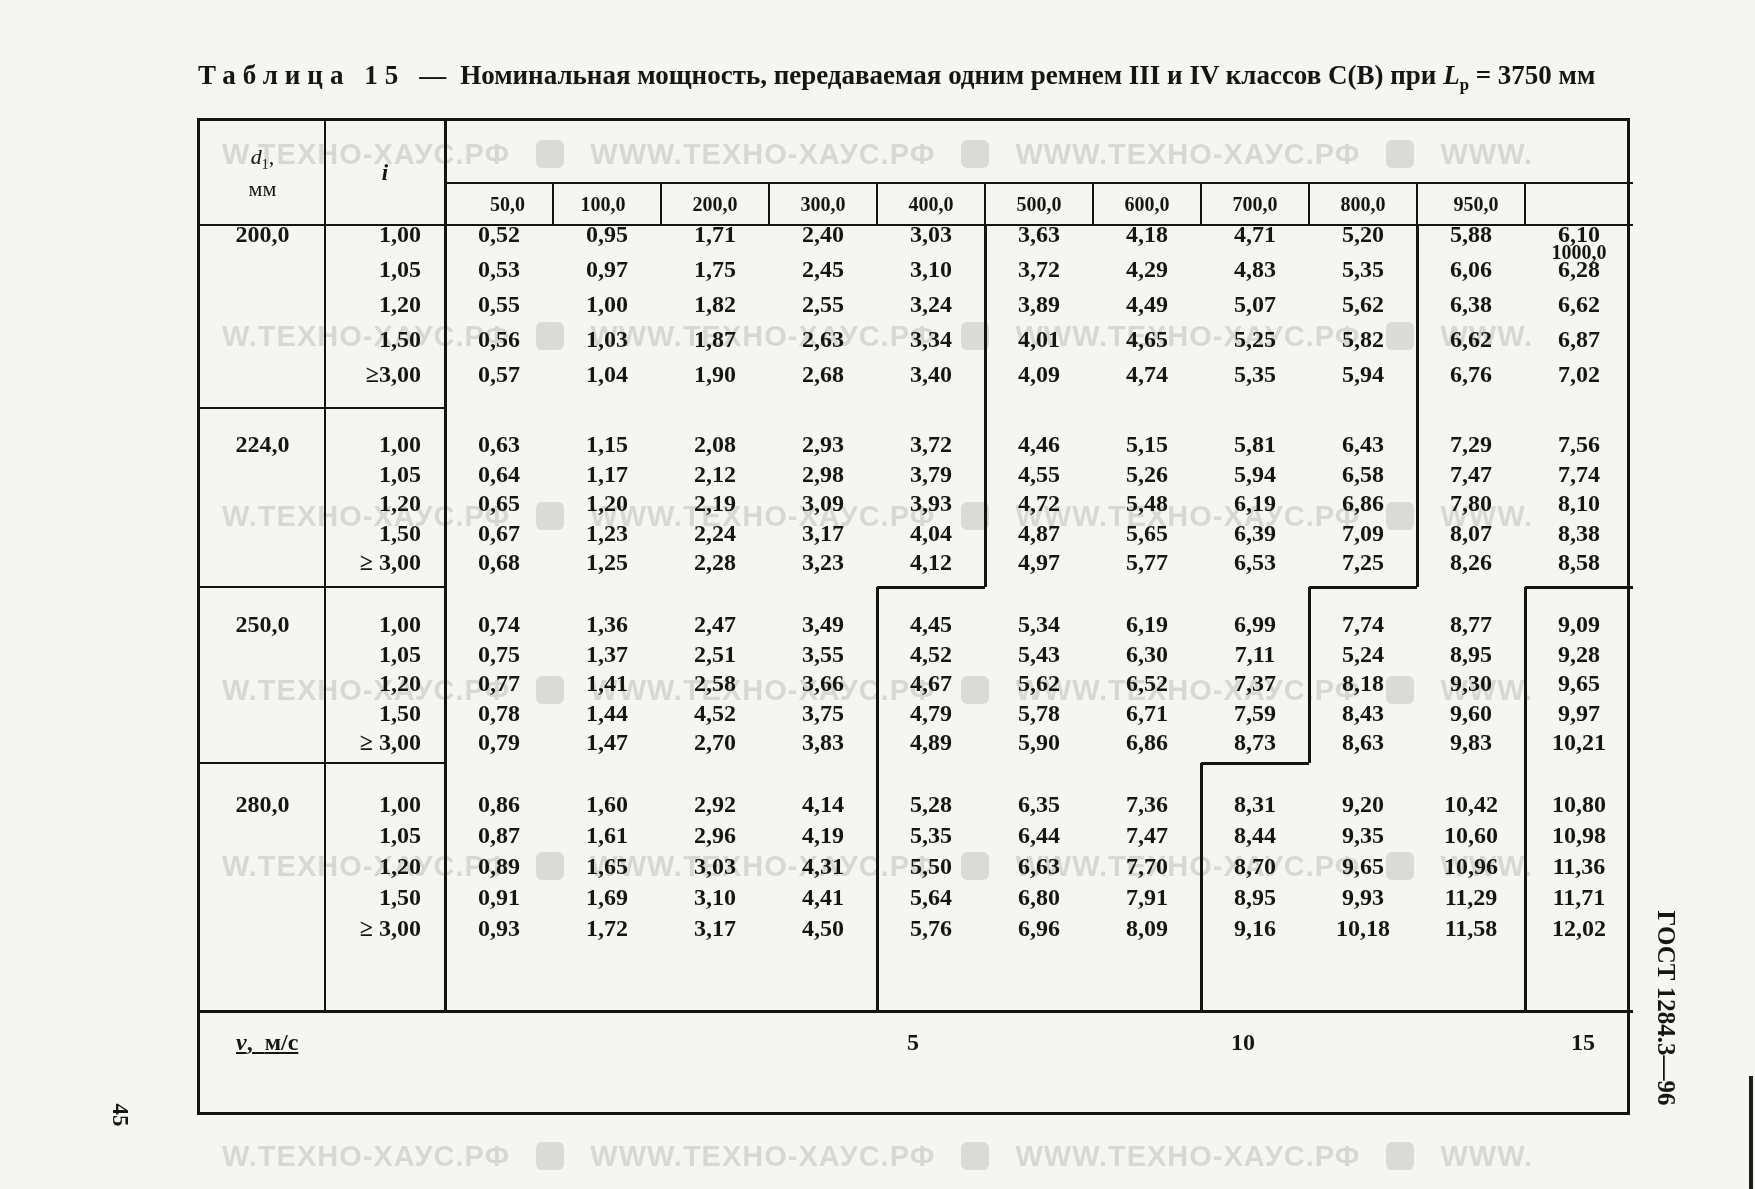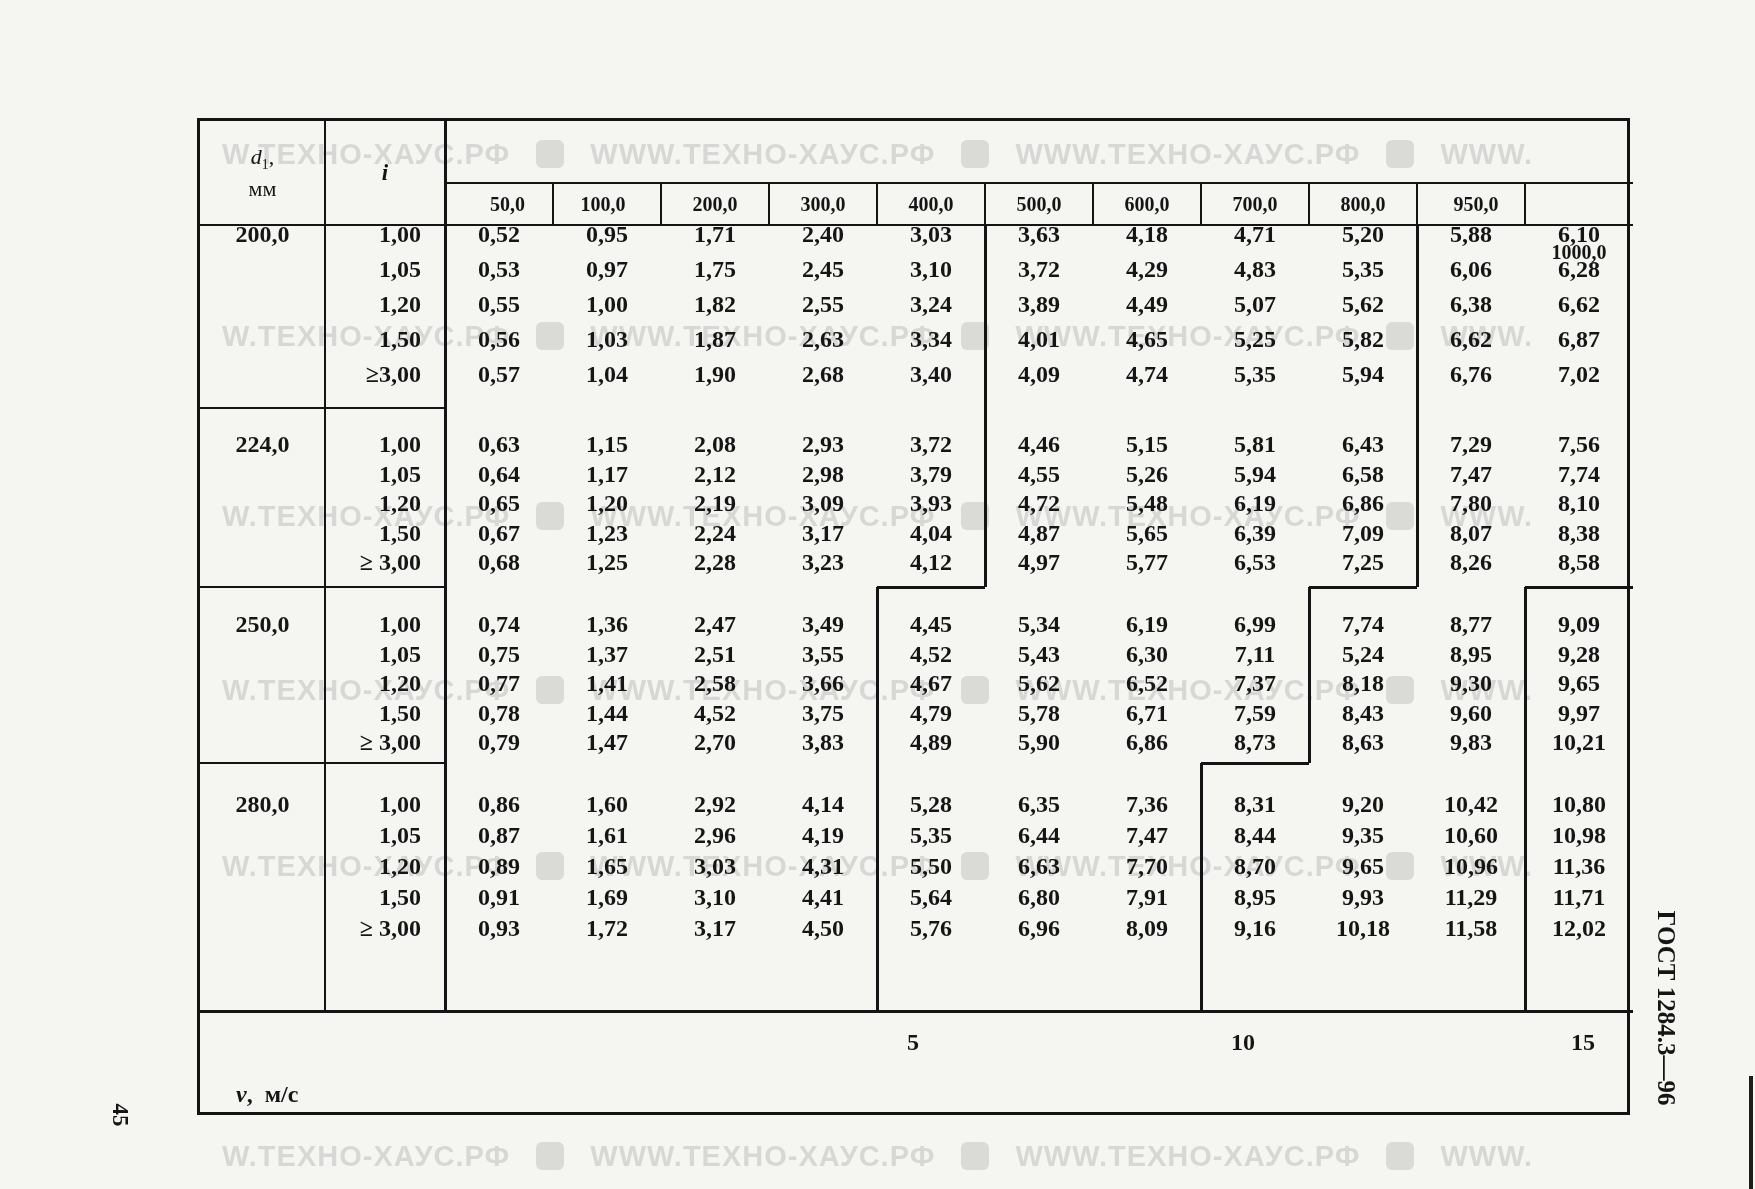--- a/index.html
+++ b/index.html
@@ -25,21 +25,21 @@
   .vline,.hline{position:absolute;background:#141414;}
   .cell{position:absolute;display:flex;align-items:center;justify-content:center;text-align:center;}
   .hdr-d{left:0;top:0;width:125px;height:104px;flex-direction:column;font-size:22px;font-weight:normal;line-height:24px;}
   .hdr-i{left:125px;top:0;width:120px;height:104px;font-size:23px;font-weight:bold;font-style:italic;}
   .hdr-p{left:245px;top:0;width:1188px;height:62px;font-size:20px;font-weight:bold;}
   .subhdr{top:62px;height:42px;font-size:20px;font-weight:bold;}
   .dval{position:absolute;left:0;width:125px;text-align:center;font-size:24px;font-weight:bold;}
   .trow{position:absolute;left:125px;display:flex;}
   .icell{width:120px;text-align:right;padding-right:24px;box-sizing:border-box;font-size:24px;font-weight:bold;}
   .ncell{width:108px;text-align:center;font-size:24px;font-weight:bold;}
-  .vlabel{position:absolute;left:36px;top:960px;font-size:24px;font-weight:bold;}
+  .vlabel{position:absolute;left:36px;top:908px;font-size:24px;font-weight:bold;text-decoration:underline;}
   .vlabel i{font-style:italic;}
   .vmark{position:absolute;top:908px;transform:translateX(-50%);font-size:24px;font-weight:bold;}
   
   .gost{position:absolute;left:1644px;top:893px;width:44px;height:230px;display:flex;align-items:center;justify-content:center;z-index:3;}
   .gost span{transform:rotate(90deg);white-space:nowrap;font-size:25px;font-weight:bold;}
   .pagenum{position:absolute;left:98px;top:1086px;width:42px;height:58px;display:flex;align-items:center;justify-content:center;z-index:3;}
   .pagenum span{transform:rotate(90deg);font-size:23px;font-weight:bold;}
   .artifact-right{position:absolute;left:1749px;top:1076px;width:4px;height:113px;background:#1c1c1c;z-index:4;}
 </style>
 </head>
@@ -97,20 +97,25 @@
         <span>W.ТЕХНО-ХАУС.РФ</span>
         <span class="wm-icon"></span>
         <span>WWW.ТЕХНО-ХАУС.РФ</span>
         <span class="wm-icon"></span>
         <span>WWW.ТЕХНО-ХАУС.РФ</span>
         <span class="wm-icon"></span>
         <span>WWW.</span>
       </div>
     </div>
 
+  <div class="title">
+    <span class="tlabel">Таблица 15</span><span class="tdash">—</span><span>Номинальная мощность, передаваемая одним ремнем III и IV классов С(В) при</span>
+    <i>L</i><sub>р</sub>
+    <span>= 3750 мм</span>
+  </div>
 
   <div class="gtable" id="gtable">
 
     <div class="cell hdr-d">
       <span><i>d</i><sub>1</sub><span>,</span></span>
       <span>мм</span>
     </div>
     <div class="cell hdr-i">i</div>
 
     <div id="subhdr-row">

